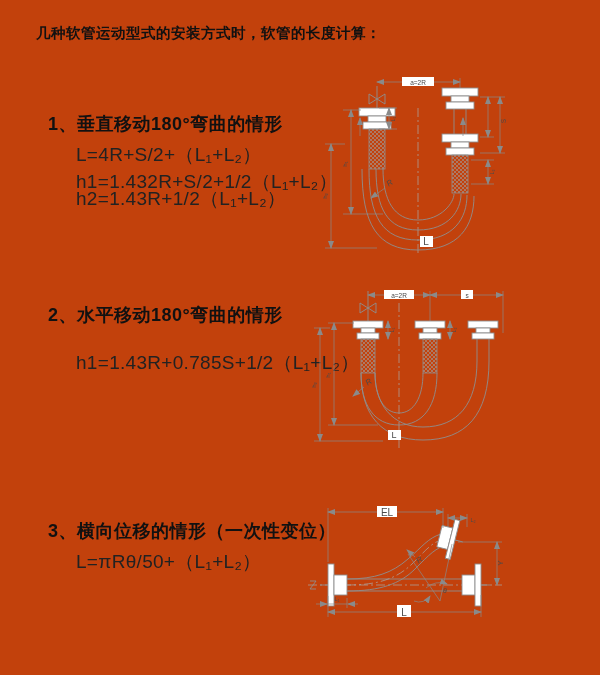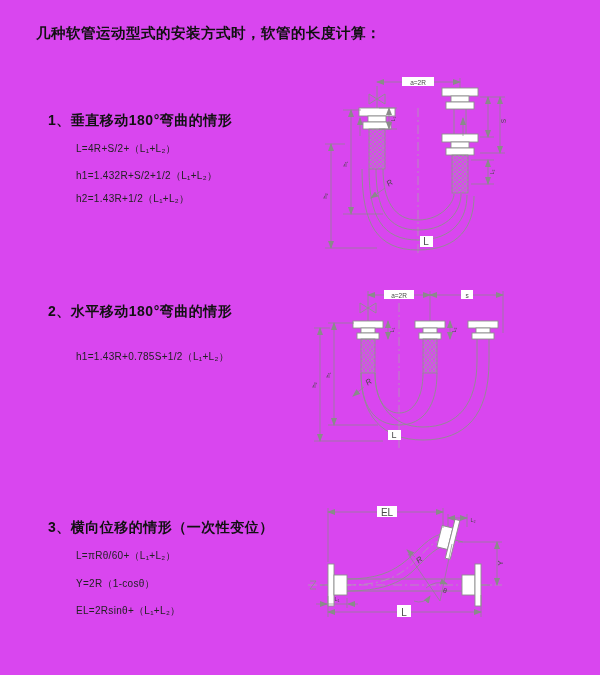--- a/index.html
+++ b/index.html
@@ -1,40 +1,40 @@
 <!DOCTYPE html>
 <html><head>
 <meta charset="utf-8">
 <style>
   html,body{margin:0;padding:0;background:#ffffff;}
-  .page{position:relative;width:600px;height:675px;background:#d946ef;overflow:hidden;
+  .page{position:relative;width:600px;height:675px;background:#c2410c;overflow:hidden;
         font-family:"Liberation Sans","DejaVu Sans",sans-serif;color:#1a1a1a;}
   .abs{position:absolute;white-space:nowrap;}
   .title{font-size:14.5px;font-weight:bold;letter-spacing:0.5px;color:#111;}
-  .heading{font-size:14px;font-weight:bold;letter-spacing:0.5px;color:#111;}
-  .formula{font-size:10px;letter-spacing:0.3px;color:#222;}
+  .heading{font-size:18px;font-weight:bold;letter-spacing:0.5px;color:#111;}
+  .formula{font-size:19px;letter-spacing:0.3px;color:#222;}
   svg{position:absolute;overflow:visible;}
   svg text{font-family:"Liberation Sans","DejaVu Sans",sans-serif;fill:#4a4a4a;}
   .draw{stroke:#8f8f8f;stroke-width:0.9;fill:none;}
   .dim{stroke:#8a8a8a;stroke-width:0.7;fill:none;}
   .cl{stroke:#ababab;stroke-width:0.7;fill:none;stroke-dasharray:9 3 2 3;}
   .plate{fill:#ffffff;stroke:#8f8f8f;stroke-width:0.9;}
   .bg{fill:#ffffff;stroke:none;}
 </style>
 </head>
 <body>
 
 <div class="page">
 
   <div class="abs title" style="left:36px;top:24px;">几种软管运动型式的安装方式时，软管的长度计算：</div>
 
   <div class="abs heading" style="left:48px;top:112px;">1、垂直移动180°弯曲的情形</div>
   <div class="abs formula" style="left:76px;top:142px;">L=4R+S/2+（L₁+L₂）</div>
   <div class="abs formula" style="left:76px;top:169px;">h1=1.432R+S/2+1/2（L₁+L₂）</div>
-  <div class="abs formula" style="left:76px;top:192px;">h2=1.43R+1/2（L₁+L₂）</div>
+  <div class="abs formula" style="left:76px;top:186px;">h2=1.43R+1/2（L₁+L₂）</div>
 
   <svg style="left:315px;top:72px;" width="205" height="192" viewBox="0 0 205 192">
     <defs>
       <marker id="ar1" markerWidth="8" markerHeight="6" refX="7" refY="3" orient="auto-start-reverse" markerUnits="userSpaceOnUse">
         <path d="M0,0 L8,3 L0,6 z" fill="#8a8a8a"></path>
       </marker>
       <pattern id="hb1" width="4" height="4" patternUnits="userSpaceOnUse">
         <path d="M0,4 L4,0 M0,0 L4,4" stroke="#a0a0a0" stroke-width="0.6"></path>
       </pattern>
     </defs>
@@ -212,23 +212,21 @@
     <g>
       <line class="dim" x1="56" y1="104" x2="45" y2="113" marker-end="url(#ar2)"></line>
       <text x="62" y="101" font-size="8" font-style="italic" text-anchor="middle" transform="rotate(-35 62 101)">R</text>
     </g>
 
     <rect class="bg" x="80" y="147" width="13" height="10"></rect>
     <text x="86" y="155" font-size="9" text-anchor="middle" fill="#3d3d3d">L</text>
   </svg>
 
   <div class="abs heading" style="left:48px;top:519px;">3、横向位移的情形（一次性变位）</div>
-  <div class="abs formula" style="left:76px;top:549px;">L=πRθ/60+（L₁+L₂）</div>
-  <div class="abs formula" style="left:76px;top:577px;">Y=2R（1-cosθ）</div>
-  <div class="abs formula" style="left:76px;top:604px;">EL=2Rsinθ+（L₁+L₂）</div>
+  <div class="abs formula" style="left:76px;top:549px;">L=πRθ/50+（L₁+L₂）</div>
 
   <svg style="left:300px;top:500px;" width="260" height="132" viewBox="0 0 260 132">
     <defs>
       <marker id="ar3" markerWidth="8" markerHeight="6" refX="7" refY="3" orient="auto-start-reverse" markerUnits="userSpaceOnUse">
         <path d="M0,0 L8,3 L0,6 z" fill="#8a8a8a"></path>
       </marker>
     </defs>
 
     <line class="cl" x1="8" y1="85" x2="202" y2="85"></line>
     <path class="draw" d="M10,81 L16,81 L10,89 L16,89"></path>

